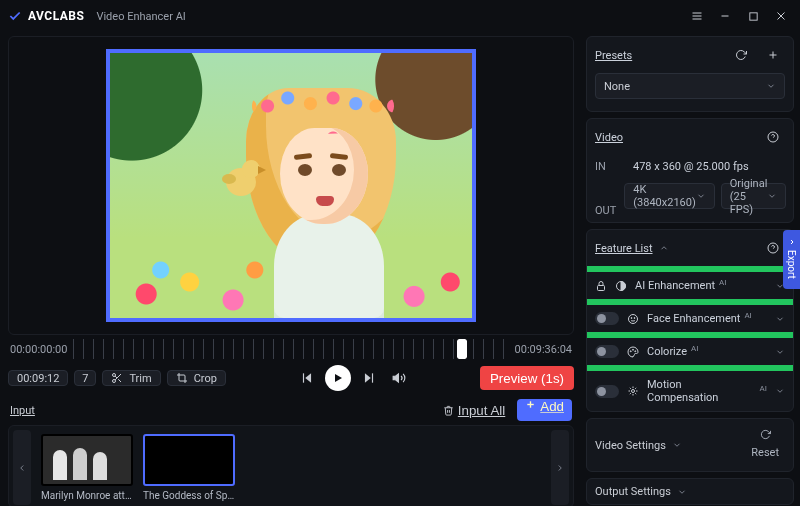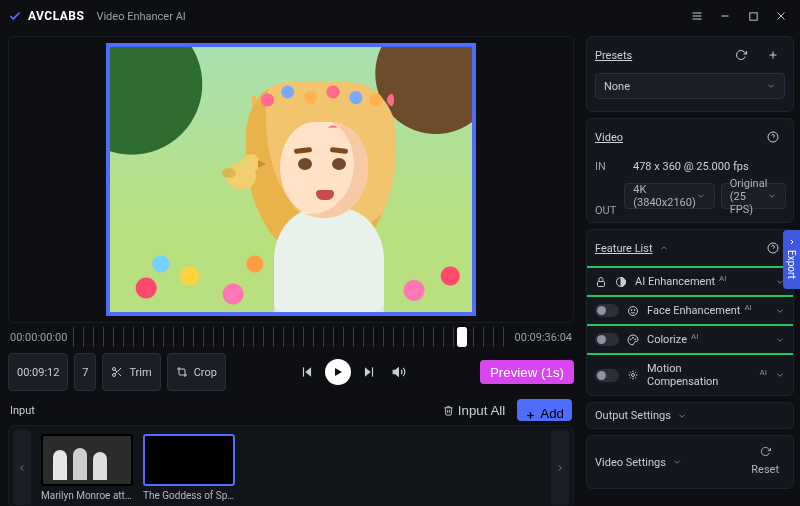--- a/index.html
+++ b/index.html
@@ -88,32 +88,32 @@
   
   .timeline { display:flex; align-items:center; gap:6px; padding:4px 2px; color:#9aa0ab; font-variant-numeric: tabular-nums; }
   .track { flex:1; height:20px; position:relative; }
   .ticks { position:absolute; inset:0;
     background-image: repeating-linear-gradient(90deg, #3a3f49 0 1px, transparent 1px 10px);
   }
   .playhead { position:absolute; top:0; bottom:0; width:10px; background:#fff; outline:2px solid #0d0f13; border-radius:2px; right:42px; }
 
   
   .controls { display:flex; align-items:center; gap:6px; padding:2px 0 4px; }
-  .chip { background:#1b1e25; border:1px solid #2a2f39; border-radius:4px; height:38px; display:flex; align-items:center; justify-content:center; padding:0 8px; gap:6px; color:#c9cdd4; cursor:pointer; }
+  .chip { background:#1b1e25; border:1px solid #2a2f39; border-radius:4px; height:16px; display:flex; align-items:center; justify-content:center; padding:0 8px; gap:6px; color:#c9cdd4; cursor:pointer; }
   .chip.small{ min-width:22px; padding:0 6px;}
   .spacer{flex:1;}
   .iconbtn { width:24px; height:24px; display:flex; align-items:center; justify-content:center; color:#c9cdd4; cursor:pointer; border-radius:4px;}
   .playbtn { width:26px; height:26px; border-radius:50%; background:#fff; display:flex; align-items:center; justify-content:center; cursor:pointer; }
   .playbtn svg{color:#0d0f13;}
-  .previewbtn { background:#d946ef; border:none; color:#fff; height:24px; padding:0 10px; border-radius:4px; cursor:pointer; }
-
-  
-  .inputlabel { display:flex; align-items:center; gap:10px; padding:4px 2px 4px; }
+  .previewbtn { background:#ef4444; border:none; color:#fff; height:24px; padding:0 10px; border-radius:4px; cursor:pointer; }
+
+  
+  .inputlabel { display:flex; align-items:center; gap:10px; padding:4px 2px 4px;text-decoration:underline; }
   .inputactions{margin-left:auto; display:flex; gap:6px;}
-  .addbtn { background:#4f6cff; color:#000000; border:none; height:22px; padding:0 8px; border-radius:4px; display:flex;align-items:flex-end;gap:4px; cursor:pointer;}
+  .addbtn { background:#4f6cff; color:#fef9c3; border:none; height:22px; padding:0 8px; border-radius:4px; display:flex;align-items:flex-start;gap:4px; cursor:pointer;}
   .ghostbtn { background:transparent; color:#c9cdd4; border:none; height:22px; padding:0 6px; display:flex;align-items:center;gap:4px; cursor:pointer; }
   .tray { display:flex; align-items:stretch; gap:8px; padding:4px 4px 2px; background:#111419; border:1px solid #1b1e25; border-radius:6px; }
   .nav { width:18px; background:#1b1e25; display:flex;align-items:center;justify-content:center; border-radius:4px; cursor:pointer; color:#8d93a0;}
   .clips { flex:1; display:flex; gap:10px; overflow:hidden; padding:4px 2px; }
   .clip { width:92px; display:flex; flex-direction:column; gap:4px; }
   .thumb { width:92px; height:52px; border:2px solid transparent; background:#000; border-radius:3px; position:relative; overflow:hidden; }
   .thumb.selected{ border-color:#4f6cff; }
   .clip .cap{ color:#b4bac5; font-size:10px; white-space:nowrap; overflow:hidden; text-overflow:ellipsis; }
   
   .bwscene{position:absolute;inset:0;background:
@@ -123,21 +123,21 @@
   .bwscene::after{content:"";position:absolute;left:30px;bottom:4px;width:14px;height:32px;background:#cfcfcf;border-radius:7px 7px 0 0;}
   .bw3{position:absolute;left:50px;bottom:4px;width:14px;height:28px;background:#dedede;border-radius:7px 7px 0 0;}
 
   
   .phead { display:flex; align-items:center; justify-content:space-between; padding:6px 8px; color:#cbd1db;text-decoration:underline; }
   .phead .acts{ display:flex; gap:8px; }
   .select { margin:0 8px 12px; height:26px; background:#1b1e25; border:1px solid #2a2f39; border-radius:4px; display:flex; align-items:center; padding:0 8px; justify-content:space-between; cursor:pointer; }
   .row { display:flex; align-items:flex-end; gap:8px; padding:5px 8px; color:#aeb5c0; }
   .row .k{ width:30px; color:#9aa0ab; }
   .row .v{ flex:1; color:#cbd1db; }
-  .feat { display:flex; align-items:center; gap:8px; padding:7px 8px; border-top:2px solid #22c55e; }
+  .feat { display:flex; align-items:center; gap:8px; padding:7px 8px; border-top:6px solid #22c55e; }
   .feat:first-of-type{border-top:none;}
   .toggle{ width:24px; height:13px; border-radius:7px; background:#2a2f39; position:relative; cursor:pointer; }
   .toggle::after{content:"";position:absolute;left:2px;top:2px;width:9px;height:9px;border-radius:50%;background:#8d93a0;}
   .featlabel{ flex:1; display:flex; align-items:center; gap:4px; color:#cbd1db;}
   .sup{ font-size:8px; color:#8d93a0; transform:translateY(-3px);}
   .caret{ color:#8d93a0; cursor:pointer; }
   .collapsehead{ display:flex; align-items:center; gap:6px; padding:6px 8px; cursor:pointer; }
   .collapsehead .right{ margin-left:auto; display:flex; gap:6px; align-items:center; color:#aeb5c0; width:auto;}
   .export-tab{ position:absolute; right:0; top:230px; writing-mode:vertical-rl; background:#3e58e0; color:#fff; padding:8px 3px 10px; font-size:10px; border-radius:4px 0 0 4px; cursor:pointer; display:flex;align-items:center; gap:4px;}
   svg{flex:none;}
@@ -457,43 +457,43 @@
             <span class="sup">AI</span>
           </span>
         <svg class="caret" width="10" height="10" viewBox="0 0 24 24" fill="none" stroke="currentColor" stroke-width="2">
             <polyline points="6 9 12 15 18 9"></polyline>
           </svg>
       </div>
     </div>
 
     <div class="panel">
       <div class="collapsehead">
-        <span>Output Settings</span>
-        <svg class="caret" width="10" height="10" viewBox="0 0 24 24" fill="none" stroke="currentColor" stroke-width="2">
-            <polyline points="6 9 12 15 18 9"></polyline>
-          </svg>
-      </div>
-    </div>
-
-    <div class="panel">
-      <div class="collapsehead">
         <span>Video Settings</span>
         <svg class="caret" width="10" height="10" viewBox="0 0 24 24" fill="none" stroke="currentColor" stroke-width="2">
             <polyline points="6 9 12 15 18 9"></polyline>
           </svg>
         <span class="right">
           <svg width="11" height="11" viewBox="0 0 24 24" fill="none" stroke="currentColor" stroke-width="2">
               <polyline points="23 4 23 10 17 10"></polyline>
               <path d="M20.49 15a9 9 0 1 1-2.12-9.36L23 10"></path>
             </svg>
           <span>Reset</span>
         </span>
       </div>
     </div>
 
+    <div class="panel">
+      <div class="collapsehead">
+        <span>Output Settings</span>
+        <svg class="caret" width="10" height="10" viewBox="0 0 24 24" fill="none" stroke="currentColor" stroke-width="2">
+            <polyline points="6 9 12 15 18 9"></polyline>
+          </svg>
+      </div>
+    </div>
+
   </div>
 </div>
 
 <div class="export-tab">
   <svg width="8" height="8" viewBox="0 0 24 24" fill="none" stroke="currentColor" stroke-width="3">
       <polyline points="9 18 15 12 9 6"></polyline>
     </svg>
   <span>Export</span>
 </div>
 

